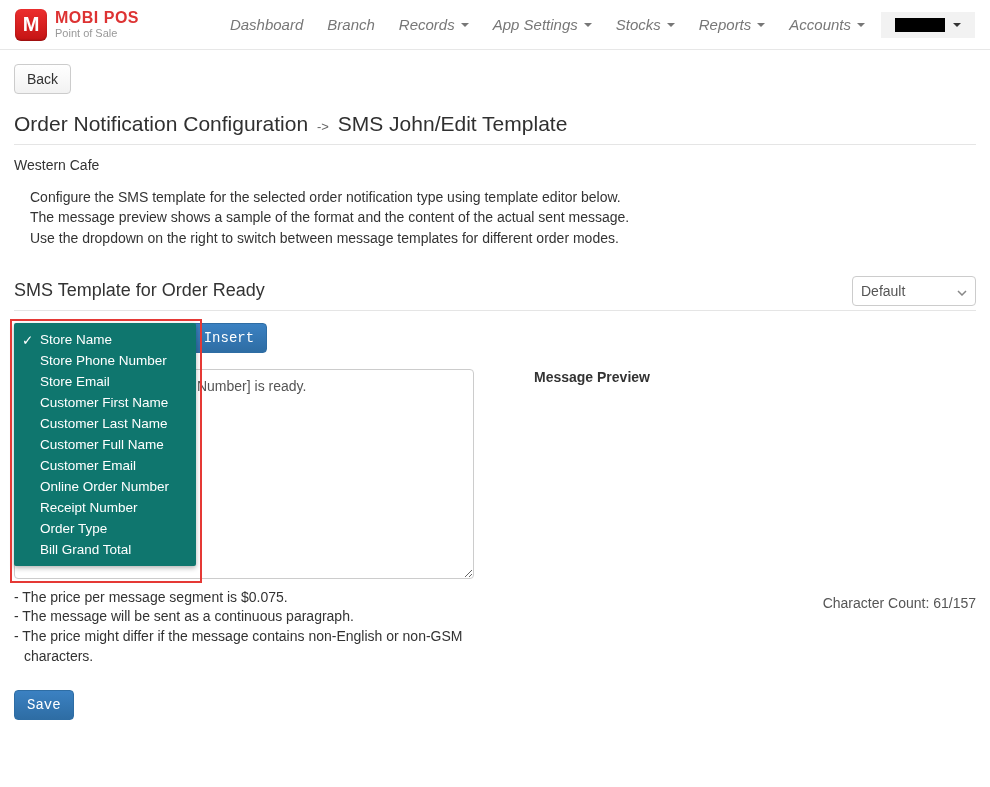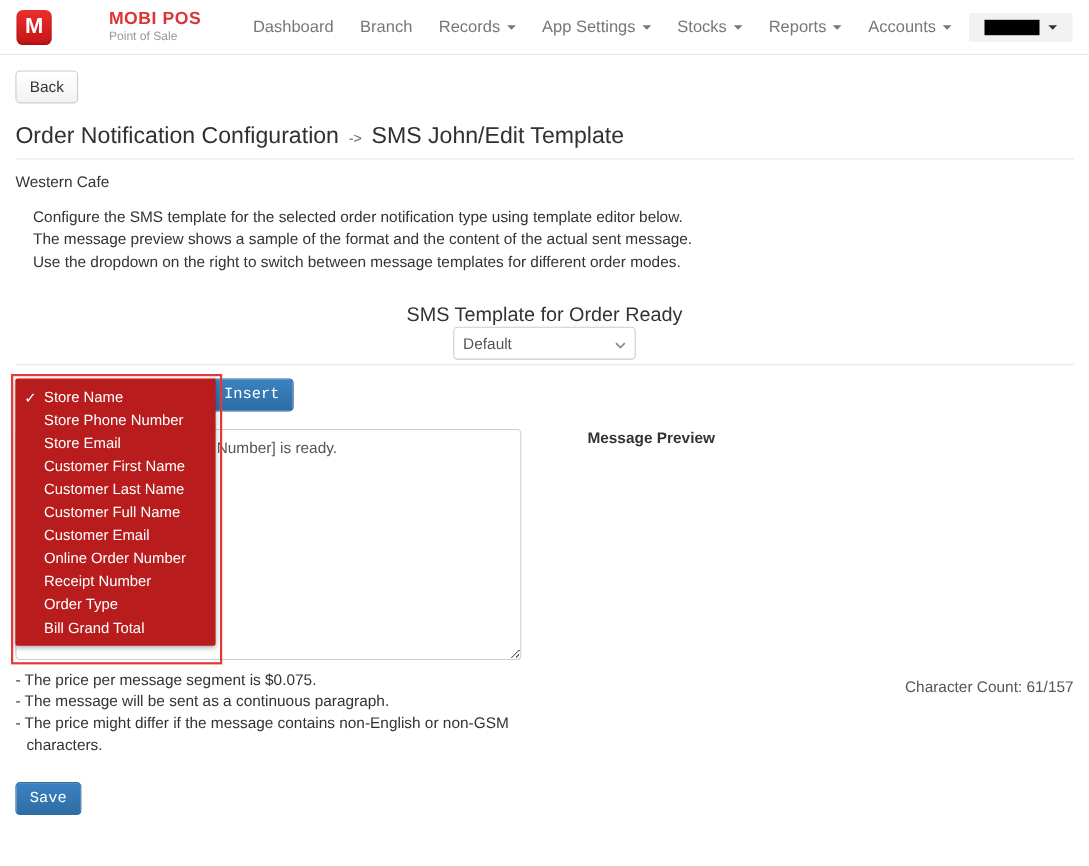--- a/index.html
+++ b/index.html
@@ -36,21 +36,20 @@
     color: #fff;
     font-weight: 800;
     font-size: 20px;
     margin-right: 8px;
     box-shadow: inset 0 -1px 2px rgba(0,0,0,.25);
   }
   .brand-text {
     display: flex;
     flex-direction: column;
     line-height: 1;
-    margin-left: 44px;
   }
   .brand-name {
     color: #d33;
     font-weight: 700;
     letter-spacing: .5px;
     font-size: 16px;
   }
   .brand-sub {
     color: #999;
     font-size: 11px;
@@ -61,20 +60,21 @@
     align-items: center;
   }
   .nav-links a {
     color: #777;
     text-decoration: none;
     padding: 15px 12px;
     font-size: 15px;
     display: flex;
     align-items: center;
     gap: 4px;
+    font-style: italic;
   }
   .caret {
     display: inline-block;
     width: 0; height: 0;
     border-left: 4px solid transparent;
     border-right: 4px solid transparent;
     border-top: 4px solid currentColor;
     margin-left: 2px;
   }
   .account-box {
@@ -137,30 +137,29 @@
     font-size: 14px;
     color: #333;
     line-height: 1.45;
     margin-left: 16px;
   }
   .section-header-row {
     display: flex;
     align-items: center;
     margin-top: 28px;
     margin-bottom: 4px;
-    flex-direction: column;
   }
   .section-header-row h3 {
     font-weight: 400;
     font-size: 18px;
     margin: 0;
     flex: 1;
   }
   .select-wrap {
-    width: 166px;
+    width: 124px;
     border: 1px solid #ccc;
     border-radius: 4px;
     padding: 6px 8px;
     display: flex;
     align-items: center;
     justify-content: space-between;
     font-size: 14px;
     color: #555;
     background: #fff;
   }
@@ -178,21 +177,21 @@
     display: flex;
     align-items: flex-start;
     gap: 8px;
     position: relative;
   }
   .dropdown-panel {
     position: absolute;
     left: 0;
     top: 0;
     width: 182px;
-    background: #b91c1c;
+    background: #0f766e;
     color: #fff;
     border-radius: 2px;
     padding: 6px 0;
     z-index: 10;
     box-shadow: 0 2px 5px rgba(0,0,0,.3);
   }
   .dropdown-panel .item {
     padding: 3px 14px 3px 26px;
     font-size: 13.5px;
     position: relative;

